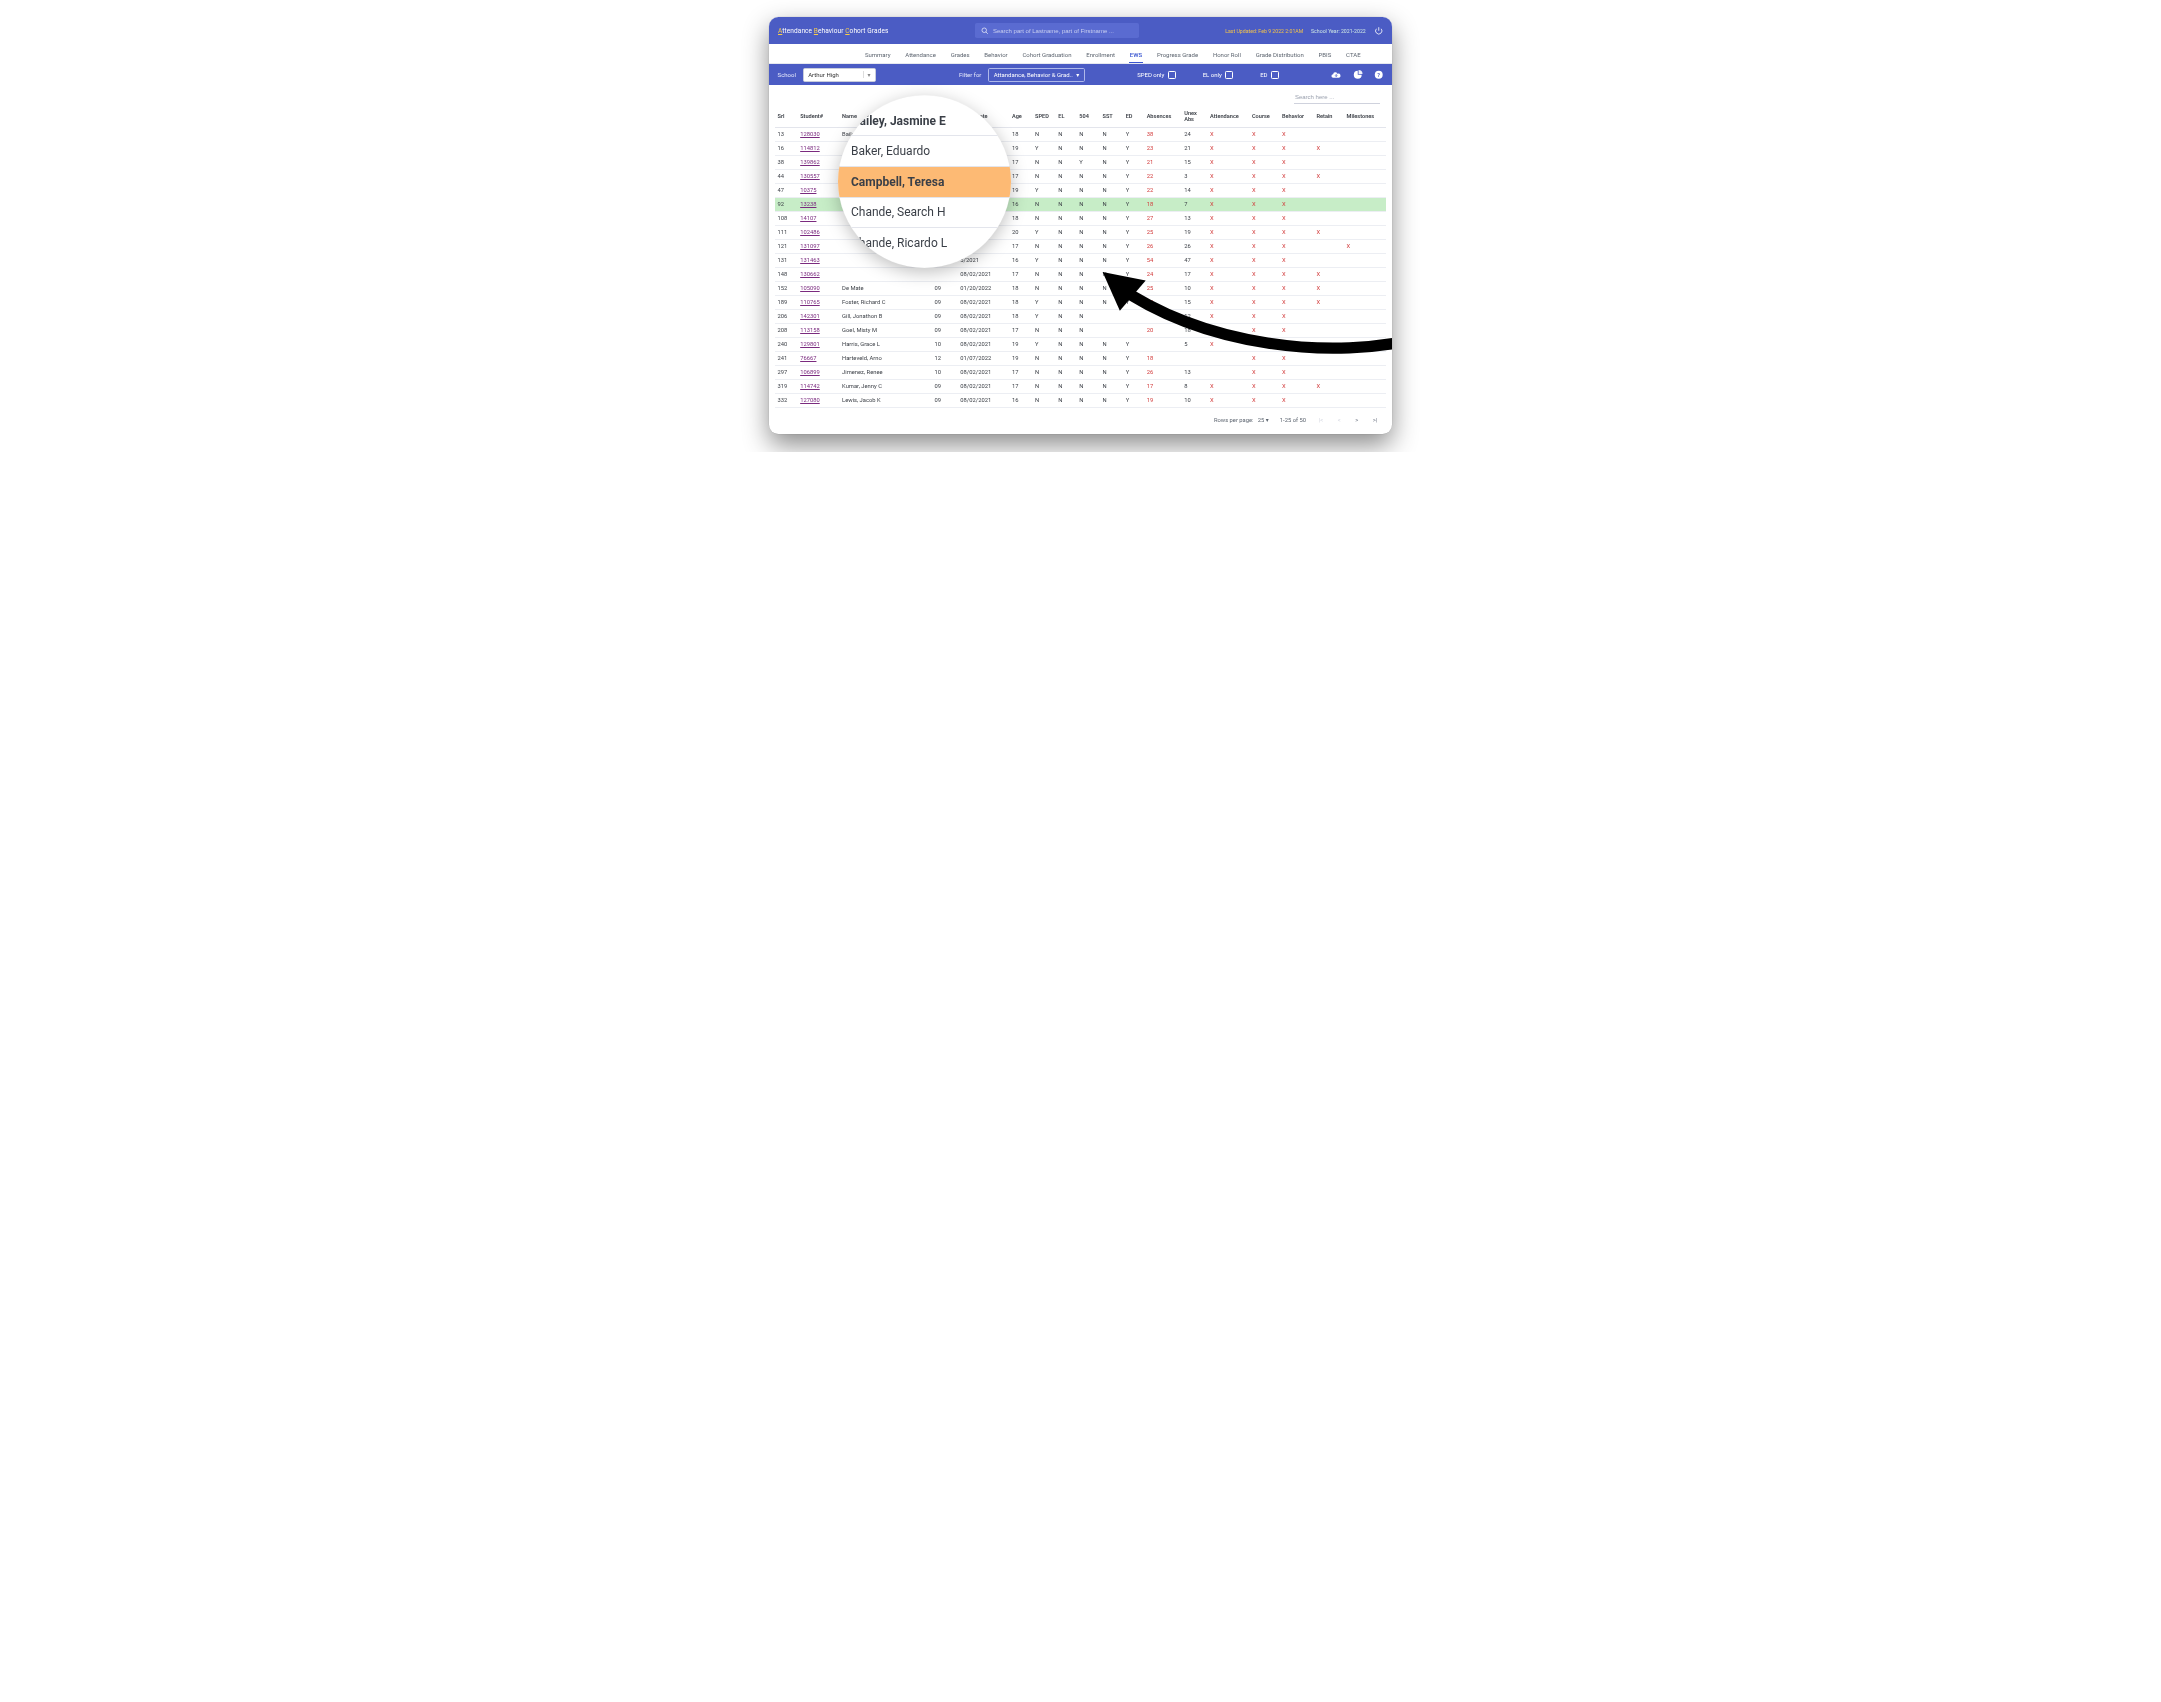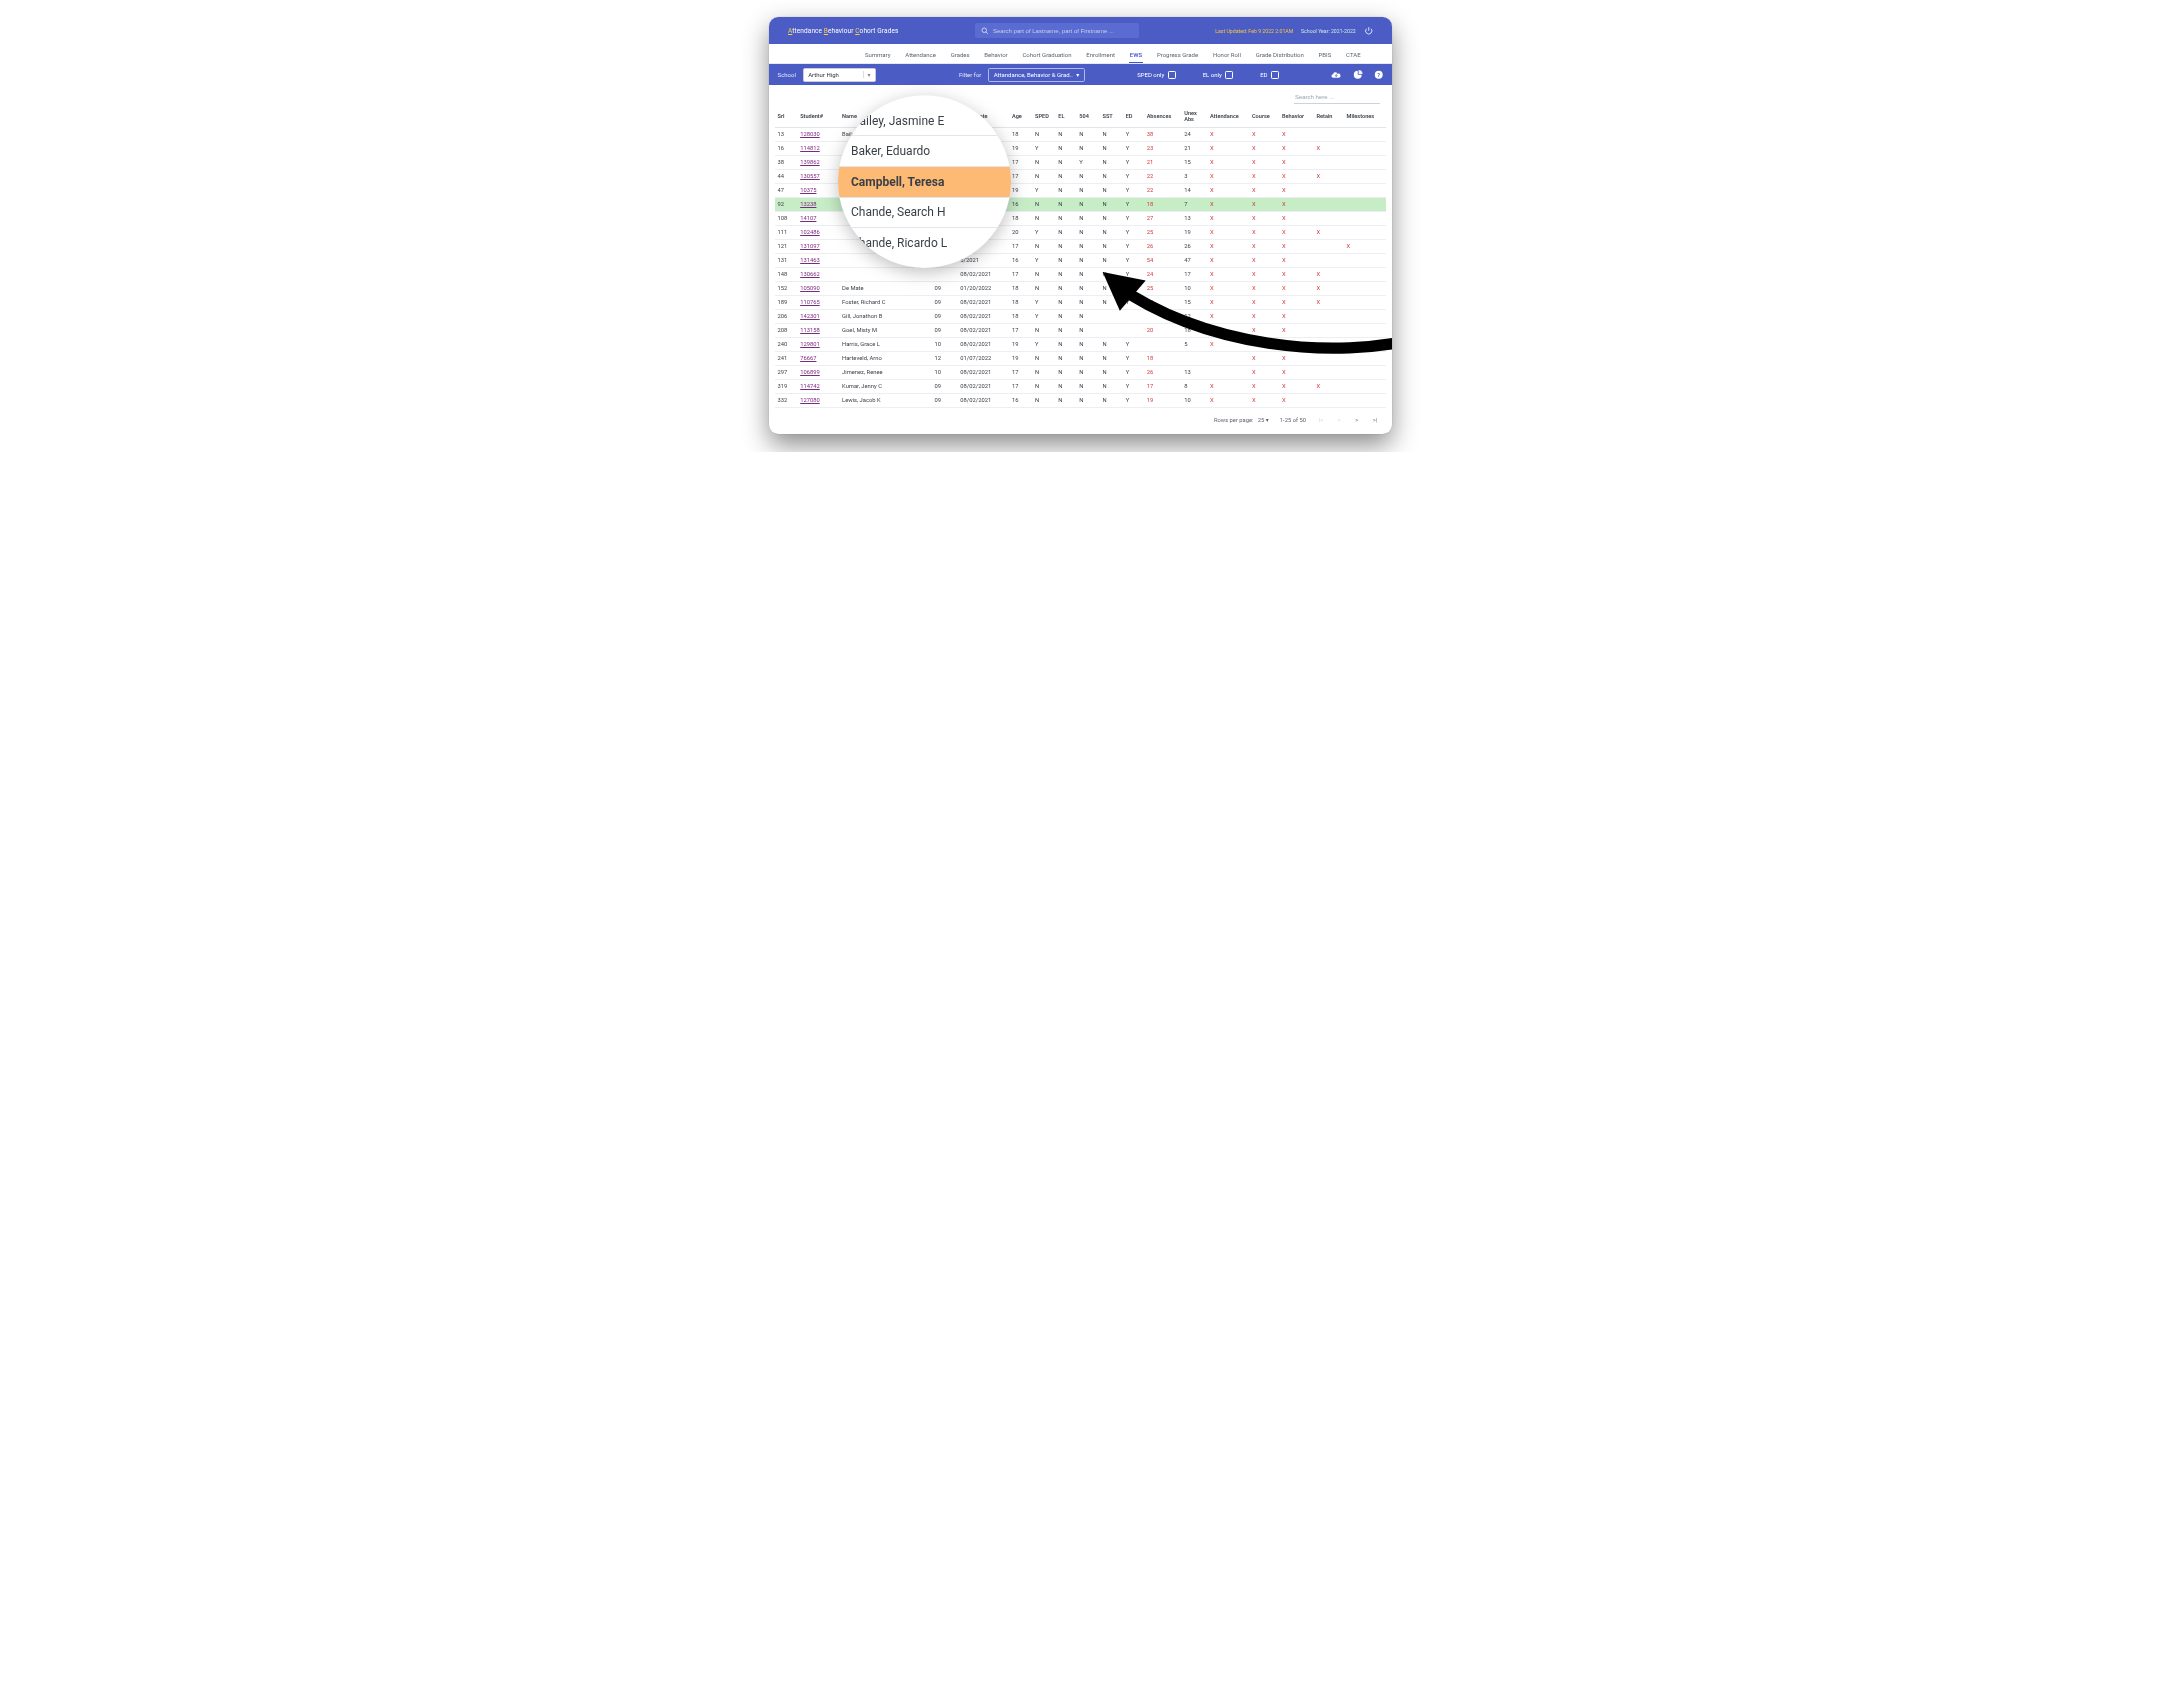--- a/index.html
+++ b/index.html
@@ -16,21 +16,21 @@
     box-shadow: 0 10.8px 26px rgba(0,0,0,0.45), 0 0 0 0.4px rgba(0,0,0,0.08);
     background: #fff;
     position: relative;
   }
   
   .topbar {
     background: #4b5cc4;
     color: #fff;
     display: flex;
     align-items: center;
-    padding: 6px 19px;
+    padding: 6px 9px;
     gap: 8.6px;
   }
   .brand { font-size: 6.5px; letter-spacing: 0.1px; }
   .brand .accent { color: #f7cc4a; text-decoration: underline; }
   .topbar-spacer { flex: 1; }
   .searchbox {
     display: flex; align-items: center;
     background: #5a6bd1; border-radius: 1.7px;
     padding: 3.5px 6px; width: 164px; gap: 4.3px;
   }
@@ -704,21 +704,21 @@
       <span><span>25</span> ▾</span>
     </div>
     <span>1-25 of 50</span>
     <span class="pg-btn disabled">|&lt;</span>
     <span class="pg-btn disabled">&lt;</span>
     <span class="pg-btn">&gt;</span>
     <span class="pg-btn">&gt;|</span>
   </div>
 
   <div class="magnifier">
-    <div class="mrow" style="padding-left:21.6px;">ailey, Jasmine E</div>
+    <div class="mrow" style="padding-left:21.6px;font-weight:bold;">ailey, Jasmine E</div>
     <div class="mrow">Baker, Eduardo</div>
     <div class="mrow hl">Campbell, Teresa</div>
     <div class="mrow">Chande, Search H</div>
     <div class="mrow">Chande, Ricardo L</div>
   </div>
 
   <svg class="arrow" width="346" height="112" viewBox="0 0 800 260">
     <path d="M 780 180 C 560 240, 260 200, 60 60" stroke="#000" stroke-width="26" fill="none" stroke-linecap="round"></path>
     <path d="M 30 30 L 130 50 L 70 120 Z" fill="#000"></path>
   </svg>

